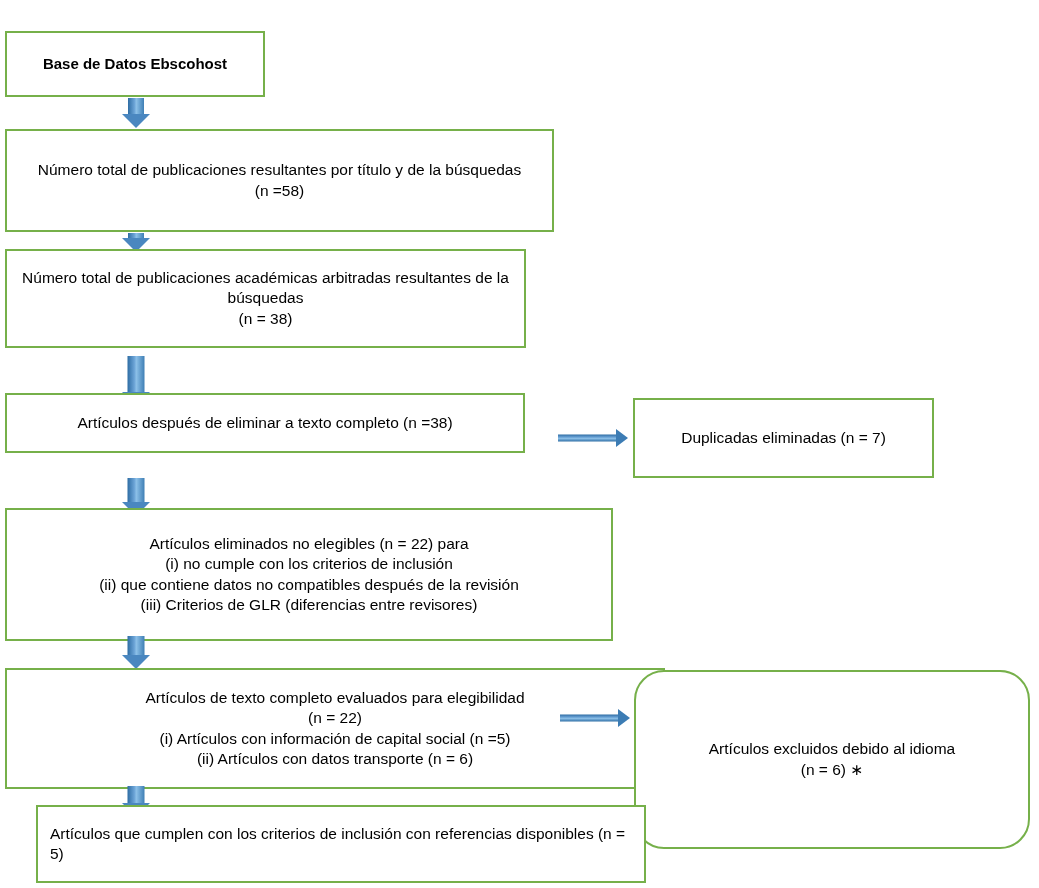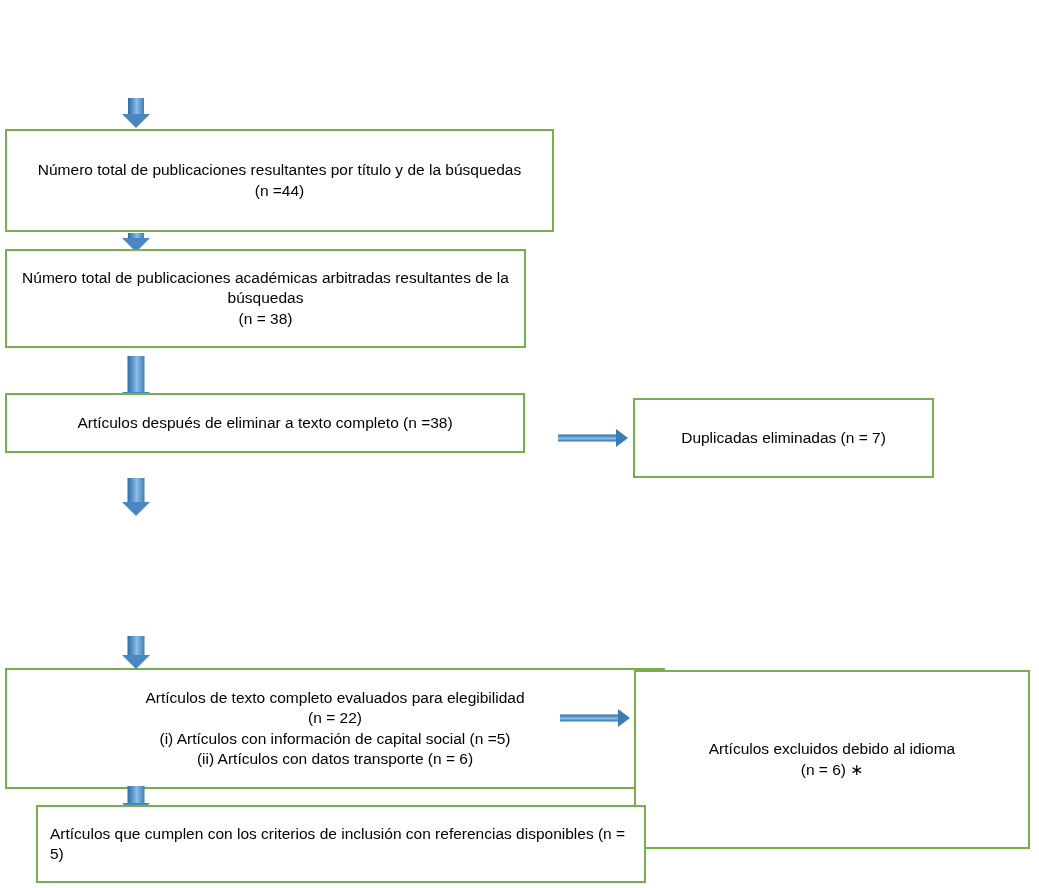--- a/index.html
+++ b/index.html
@@ -91,29 +91,32 @@
     border-top: 9px solid transparent;
     border-bottom: 9px solid transparent;
     border-left: 12px solid #3c7cb4;
   }
 </style>
 </head>
 <body>
 
 <div id="canvas">
 
+  <div class="box bold" style="left:5px; top:31px; width:260px; height:66px;">
+    <span class="txt">Base de Datos Ebscohost</span>
+  </div>
 
   <div class="arrow-down" style="left:136px; top:98px;">
     <div class="shaft" style="width:16px; height:18px;"></div>
     <div class="head" style="top:16px;"></div>
   </div>
 
   <div class="box" style="left:5px; top:129px; width:549px; height:103px;">
     <span class="txt">Número total de publicaciones resultantes por título y  de la  búsquedas
-(n =44)</span>
+(n =58)</span>
   </div>
 
   <div class="arrow-down" style="left:136px; top:233px;">
     <div class="shaft" style="width:16px; height:8px;"></div>
     <div class="head" style="top:5px;"></div>
   </div>
 
   <div class="box" style="left:5px; top:249px; width:521px; height:99px;">
     <span class="txt">Número total de publicaciones académicas arbitradas resultantes de la  búsquedas
 (n = 38)</span>
@@ -135,39 +138,45 @@
 
   <div class="box" style="left:633px; top:398px; width:301px; height:80px;">
     <span class="txt">Duplicadas eliminadas (n = 7)</span>
   </div>
 
   <div class="arrow-down" style="left:136px; top:478px;">
     <div class="shaft" style="width:17px; height:28px;"></div>
     <div class="head" style="top:24px;"></div>
   </div>
 
+  <div class="box" style="left:5px; top:508px; width:608px; height:133px;">
+    <span class="txt">Artículos eliminados no elegibles  (n = 22) para
+(i) no cumple con los criterios de inclusión
+(ii) que contiene datos no compatibles después de la revisión
+(iii) Criterios de GLR (diferencias entre revisores)</span>
+  </div>
 
   <div class="arrow-down" style="left:136px; top:636px;">
     <div class="shaft" style="width:17px; height:22px;"></div>
     <div class="head" style="top:19px;"></div>
   </div>
 
   <div class="box" style="left:5px; top:668px; width:660px; height:121px;">
     <span class="txt">Artículos de texto completo evaluados para elegibilidad
 (n = 22)
 (i) Artículos con información de capital social (n =5)
 (ii) Artículos con datos  transporte  (n = 6)</span>
   </div>
 
   <div class="arrow-right" style="left:560px; top:718px;">
     <div class="shaft-h" style="width:62px; height:7px;"></div>
     <div class="head-h" style="left:58px;"></div>
   </div>
 
-  <div class="box" style="left:634px; top:670px; width:396px; height:179px;">
+  <div class="box" style="left:634px; top:670px; width:396px; height:179px;border-radius:30px;">
     <span class="txt">Artículos excluidos debido al idioma
 (n = 6) ∗</span>
   </div>
 
   <div class="arrow-down" style="left:136px; top:786px;">
     <div class="shaft" style="width:17px; height:20px;"></div>
     <div class="head" style="top:17px;"></div>
   </div>
 
   <div class="box left-text" style="left:5px; top:805px; width:610px; height:78px;">

